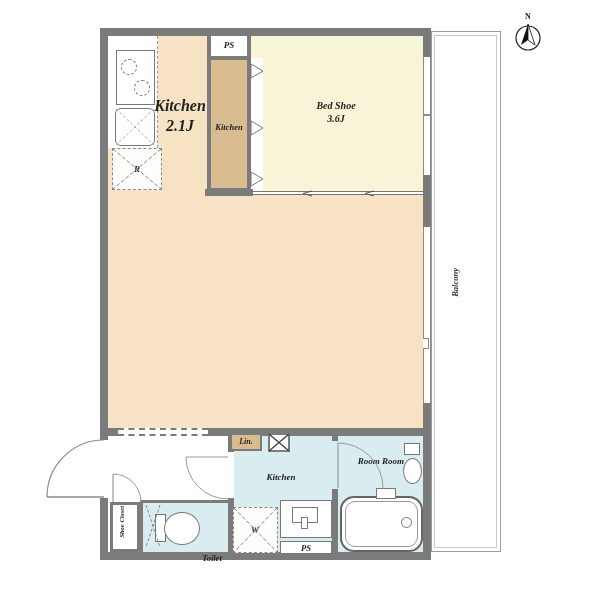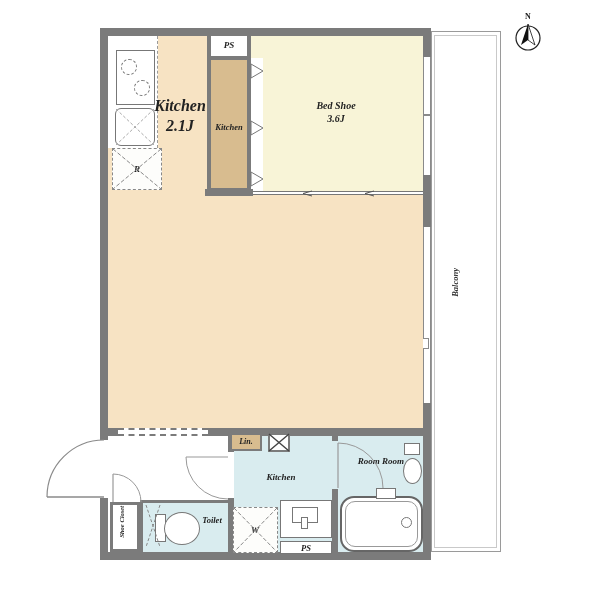--- a/index.html
+++ b/index.html
@@ -87,21 +87,21 @@
   <div class="abs" style="left:228px;top:452px;width:6px;height:46px;background:#fff;"></div>
 
   <div class="wall" style="left:332px;top:436px;width:6px;height:116px;"></div>
   <div class="abs" style="left:332px;top:441px;width:6px;height:48px;background:#d9ecef;"></div>
 
   <div class="abs" style="left:230px;top:433px;width:32px;height:18px;background:#d8bc8f;border:2px solid #7b7b7b;box-sizing:border-box;"></div>
   <div class="lbl" style="left:246px;top:442px;font-size:8px;">Lin.</div>
   <div class="thickbox" style="left:268px;top:433px;width:22px;height:19px;"></div>
 
   <div class="abs" style="left:140px;top:500px;width:88px;height:52px;background:#d9ecef;border-top:3px solid #7b7b7b;border-left:3px solid #7b7b7b;box-sizing:border-box;"></div>
-  <div class="lbl" style="left:212px;top:520px;font-size:8.5px;">Toilet</div>
+  <div class="lbl" style="left:212px;top:558px;font-size:8.5px;">Toilet</div>
   <div class="box" style="left:155px;top:514px;width:11px;height:28px;"></div>
   <div class="abs" style="left:164px;top:512px;width:34px;height:31px;background:#fff;border:1px solid #777;border-radius:50%;"></div>
 
   <div class="abs" style="left:110px;top:502px;width:30px;height:50px;background:#fff;border:3px solid #7b7b7b;box-sizing:border-box;"></div>
   <div class="vlbl" style="left:118px;top:506px;font-size:6.5px;">Shoe Closet</div>
 
   <div class="dashedbox" style="left:233px;top:507px;width:45px;height:46px;"></div>
   <div class="lbl" style="left:255px;top:531px;font-size:9px;">W</div>
 
   <div class="box" style="left:280px;top:500px;width:52px;height:38px;"></div>

